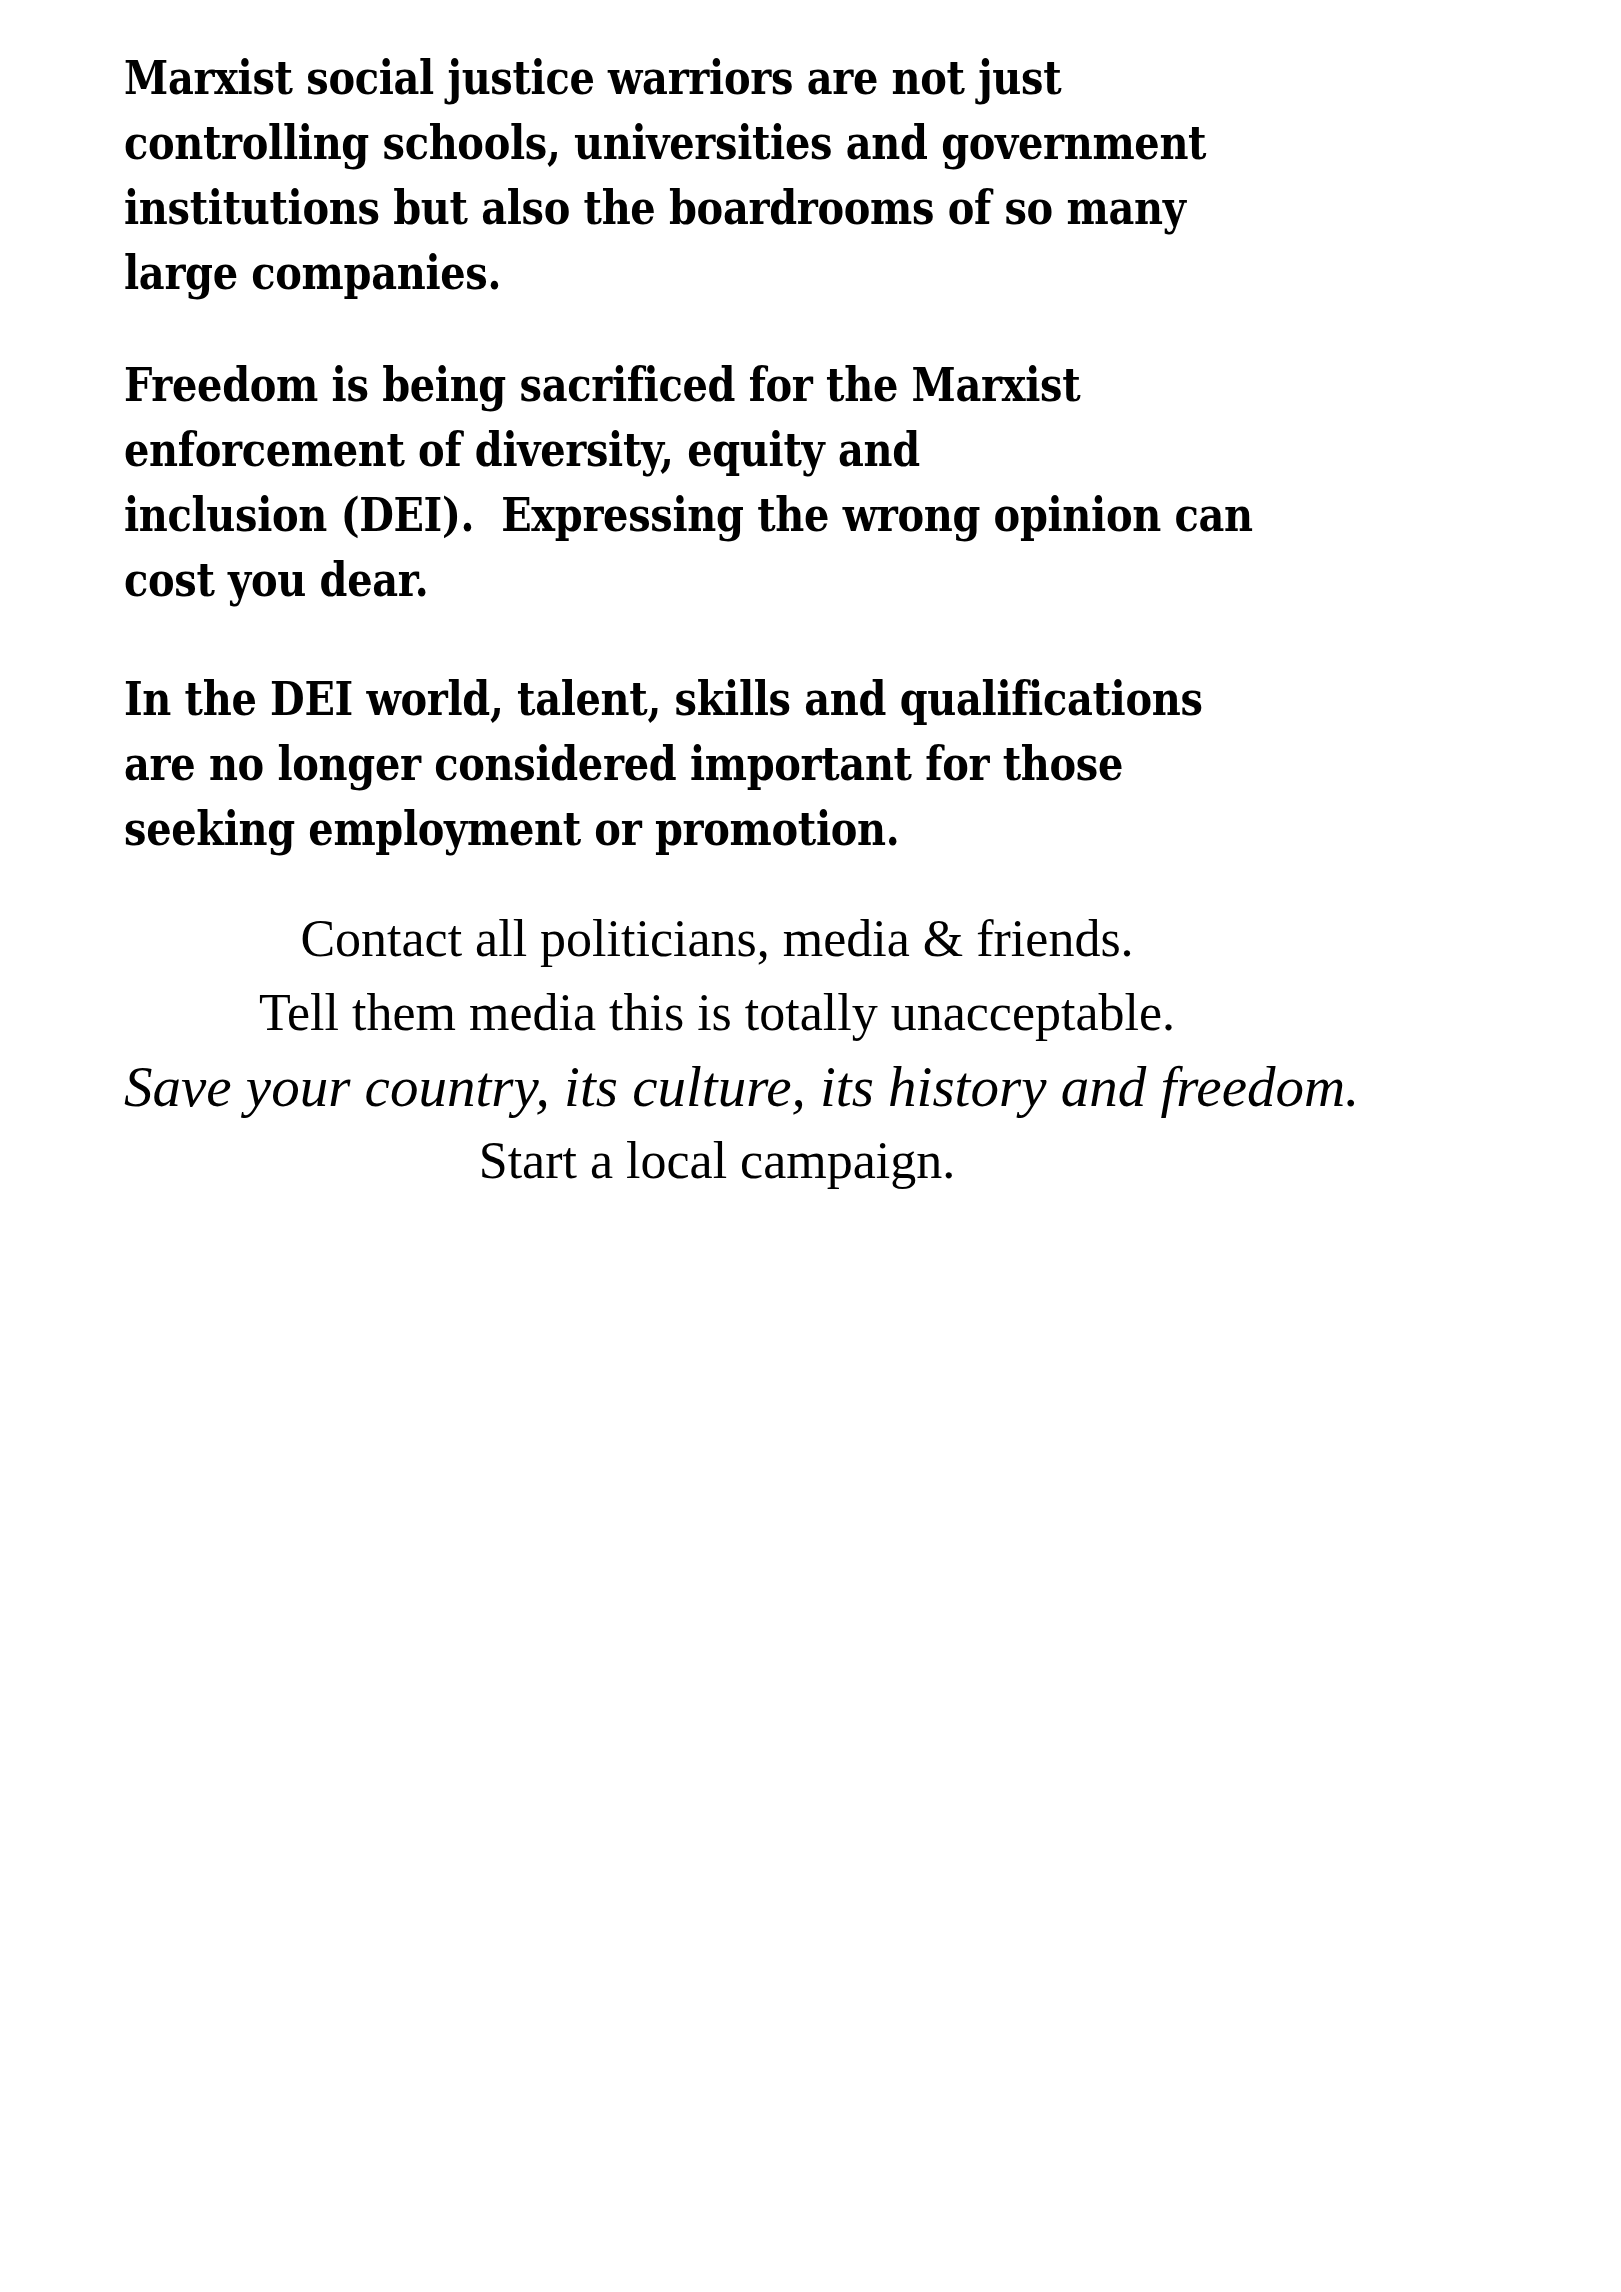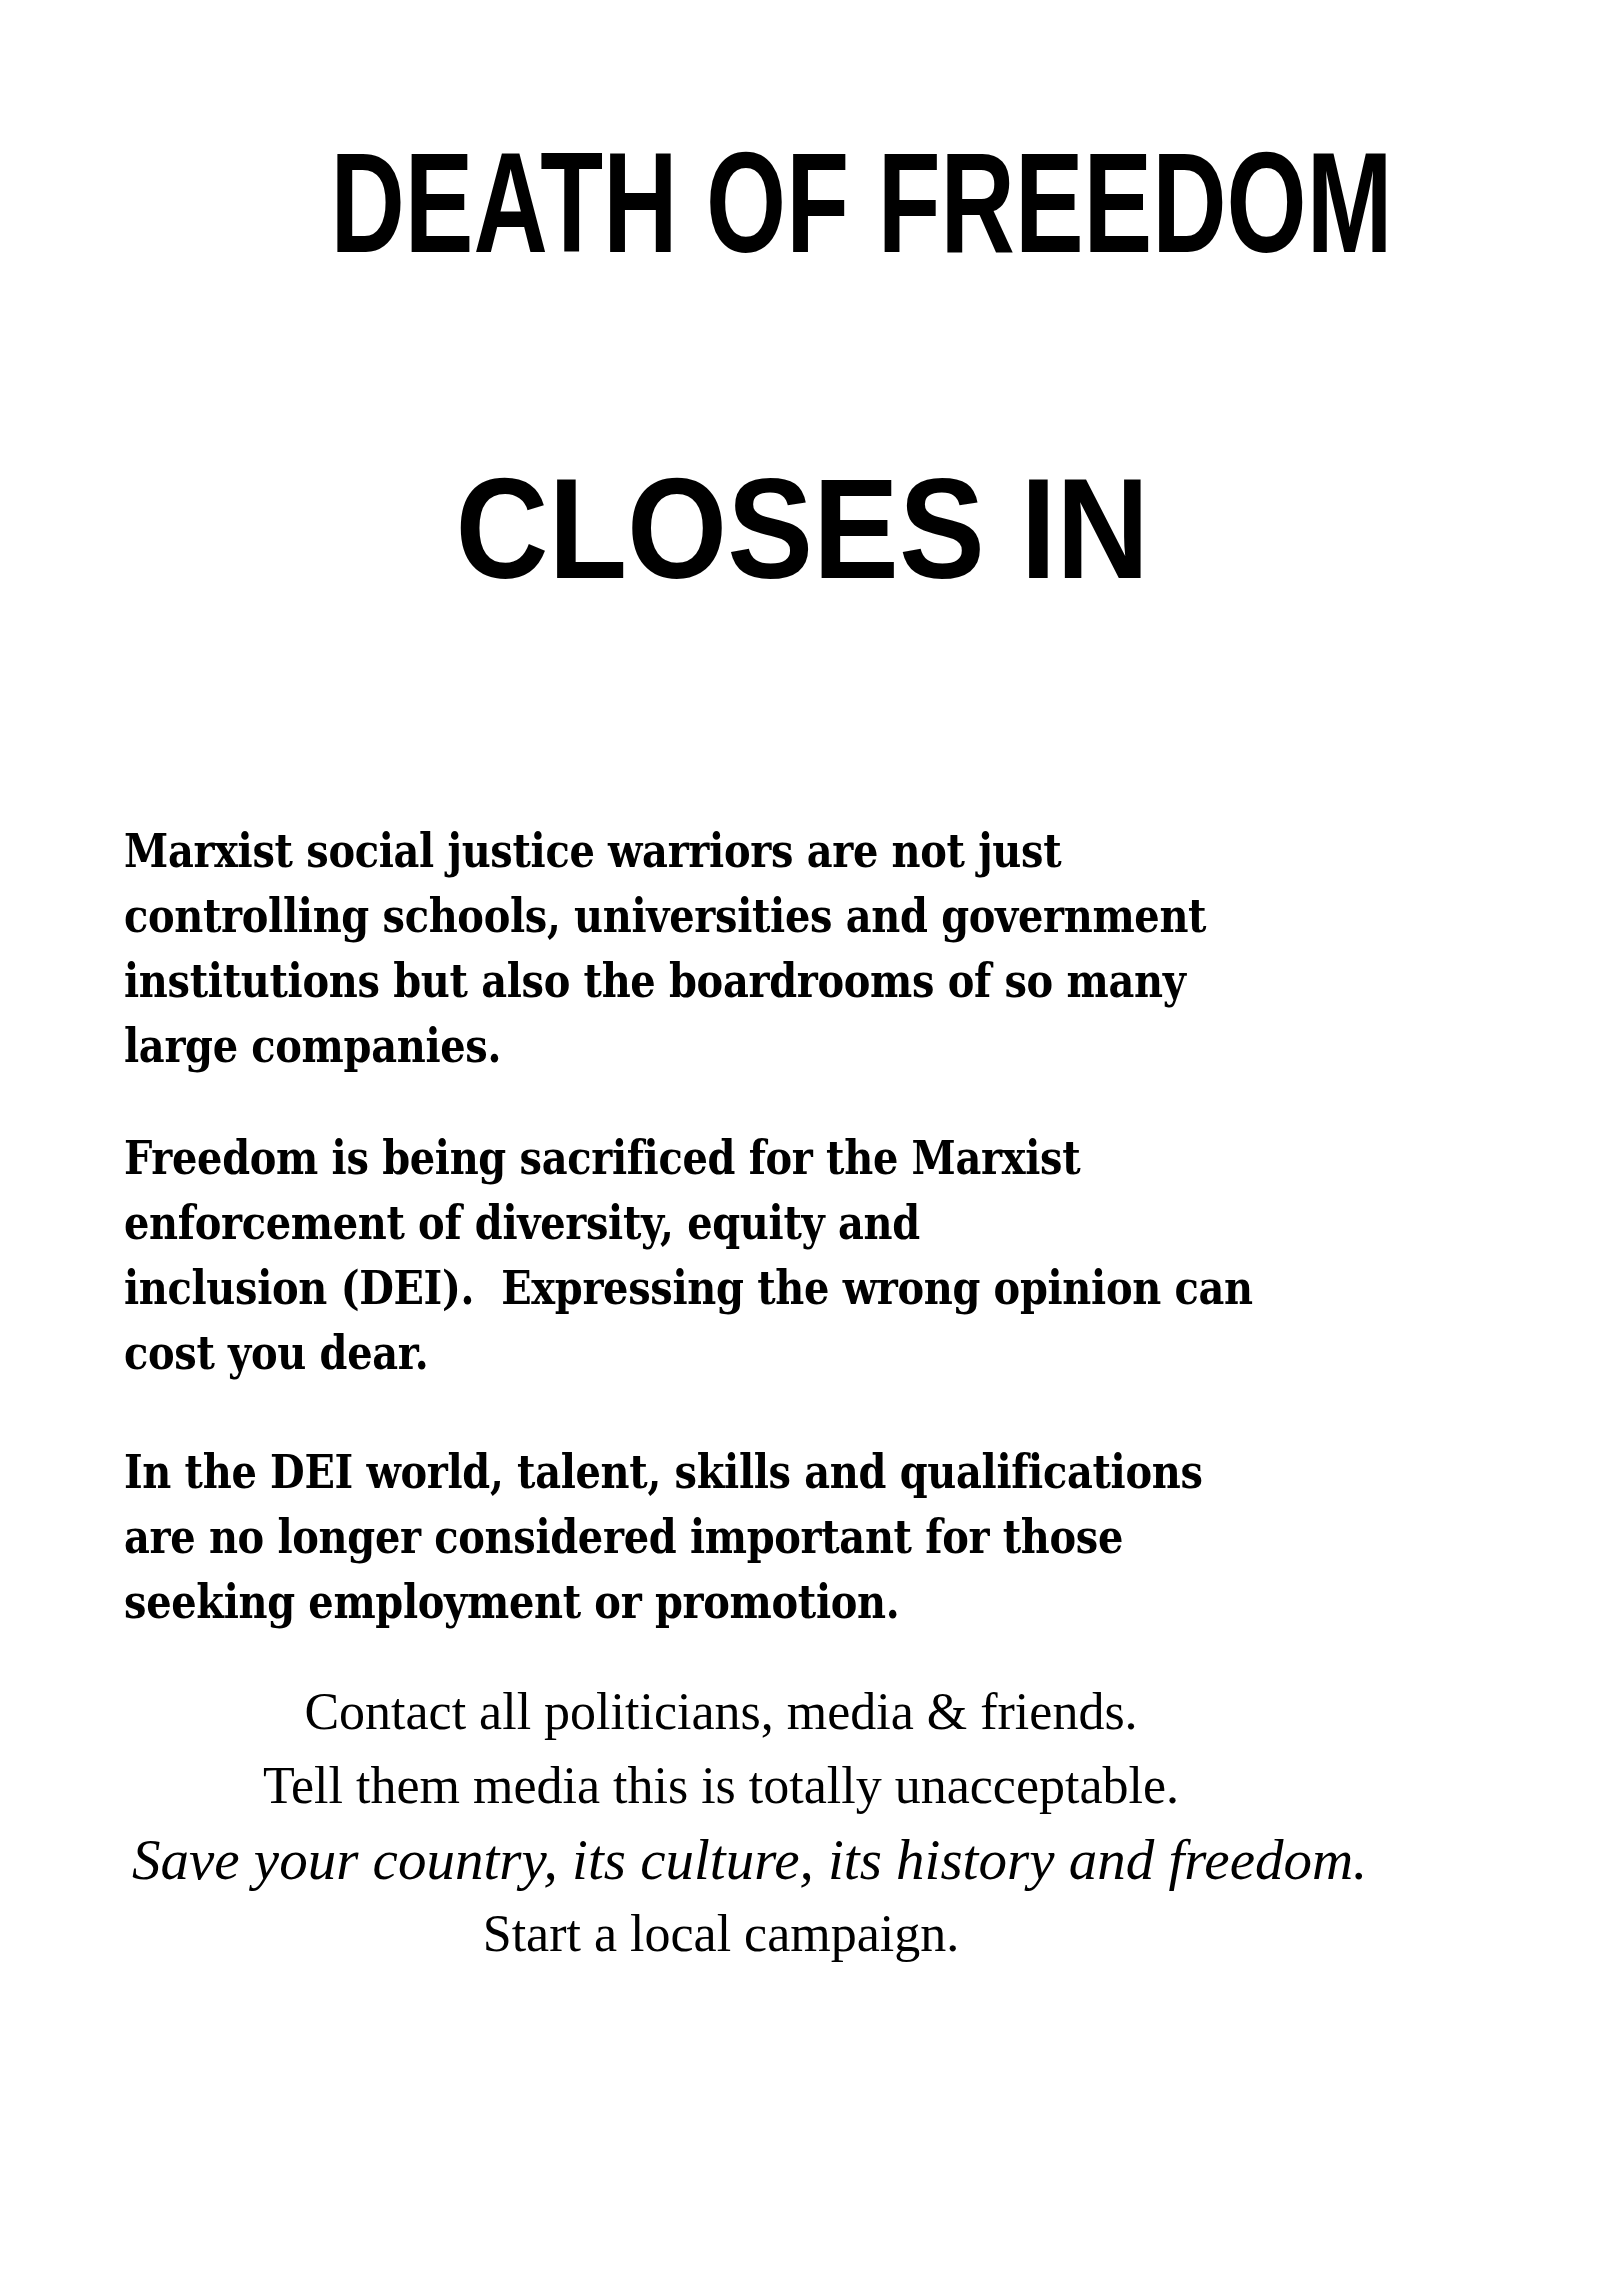--- a/index.html
+++ b/index.html
@@ -79,37 +79,33 @@
     margin-top: 41px;
     margin-left: 124px;
     width: 1186px;
     text-align: center;
     font-family: "Liberation Serif", serif;
   }
   .cta-line {
     font-size: 52px;
     line-height: 74px;
     white-space: pre;
-    margin-left: 8px;
   }
   .cta-line.italic {
     font-style: italic;
     font-size: 57px;
   }
 </style>
 </head>
 <body>
 
 <div class="page">
 
   <div class="col">
 
-    <div class="title"><span class="t1">DEATH OF FREEDOM</span><br>
-      <span class="t2">CLOSES IN</span>
-    </div>
 
 
     <div class="para p1">Marxist social justice warriors are not just
 controlling schools, universities and government
 institutions but also the boardrooms of so many
 large companies.</div>
 
     <div class="para p2">Freedom is being sacrificed for the Marxist
 enforcement of diversity, equity and
 inclusion (DEI).  Expressing the wrong opinion can

